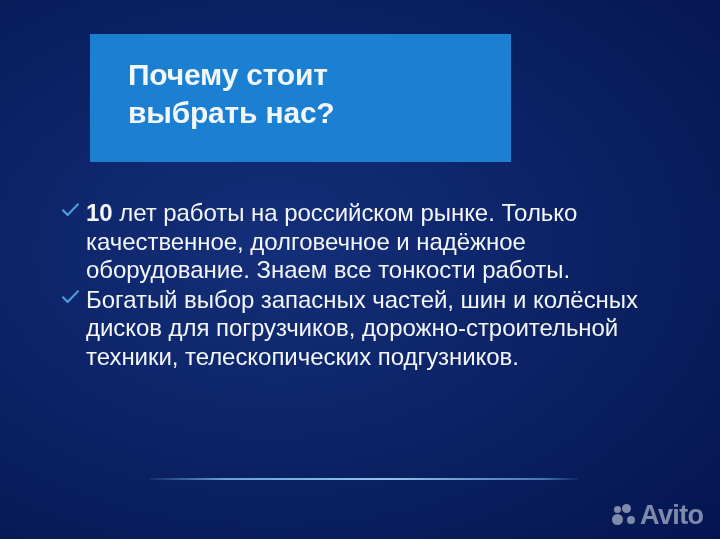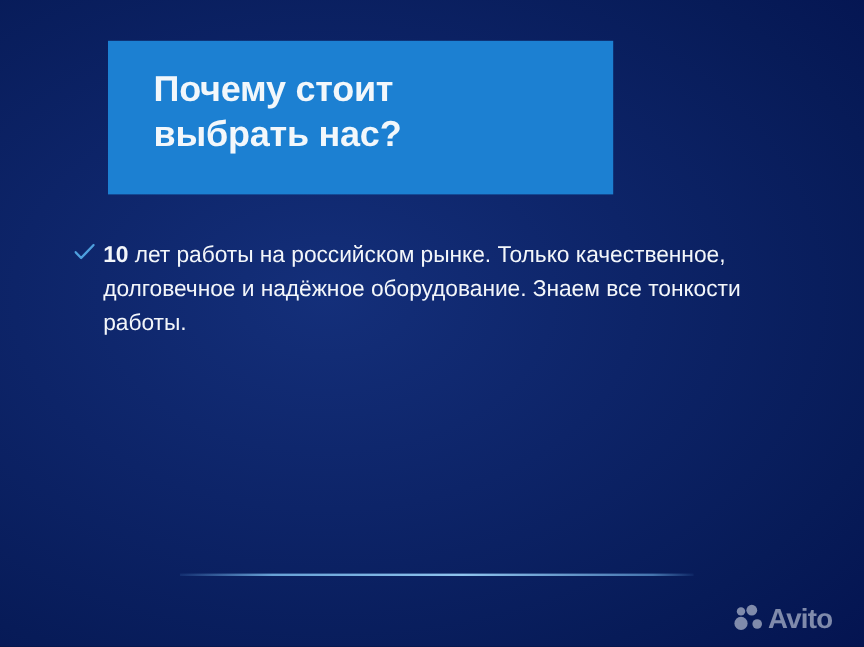--- a/index.html
+++ b/index.html
@@ -58,21 +58,21 @@
     line-height: 1;
     color: #4e9fdd;
     font-size: 15px;
     text-align: left;
     user-select: none;
   }
   .check-icon svg { display: block; }
   .bullet-text {
     flex: 1 1 auto;
     color: #f3f6fa;
-    font-size: 19px;
+    font-size: 24px;
     line-height: 28.5px;
     letter-spacing: -0.05px;
   }
   .bullet-text .lead {
     font-weight: bold;
   }
   
   #divider {
     position: absolute;
     left: 150px;
@@ -103,21 +103,21 @@
     display: block;
     border-radius: 50%;
     background: #e4e9f2;
   }
   #avito-dots i.d1 { width: 11px; height: 11px; left: 0px;  top: 11px; }
   #avito-dots i.d2 { width: 9px;  height: 9px;  left: 10px; top: 1px;  }
   #avito-dots i.d3 { width: 7px;  height: 7px;  left: 2px;  top: 3px;  }
   #avito-dots i.d4 { width: 8px;  height: 8px;  left: 15px; top: 13px; }
   #avito-word {
     color: #e4e9f2;
-    font-size: 23px;
+    font-size: 27px;
     font-weight: bold;
     line-height: 27px;
     letter-spacing: -0.6px;
   }
 </style>
 </head>
 <body>
 
 <div id="slide">
 
@@ -131,20 +131,28 @@
     <div class="bullet-row">
       <span class="check-icon">
         <svg width="17" height="14" viewBox="0 0 17 14" aria-hidden="true">
           <path d="M1 7.2 L5.6 12 L16 1.2" fill="none" stroke="#4e9fdd" stroke-width="2" stroke-linecap="round" stroke-linejoin="round"></path>
         </svg>
       </span>
       <span class="bullet-text"><span class="lead">10</span><span> лет работы на российском рынке. Только качественное, долговечное и надёжное оборудование. Знаем все тонкости работы.</span></span>
     </div>
 
 
+    <div class="bullet-row">
+      <span class="check-icon">
+        <svg width="17" height="14" viewBox="0 0 17 14" aria-hidden="true">
+          <path d="M1 7.2 L5.6 12 L16 1.2" fill="none" stroke="#4e9fdd" stroke-width="2" stroke-linecap="round" stroke-linejoin="round"></path>
+        </svg>
+      </span>
+      <span class="bullet-text"><span class="lead"></span><span>Богатый выбор запасных частей, шин и колёсных дисков для погрузчиков, дорожно-строительной техники, телескопических подгузников.</span></span>
+    </div>
 
   </div>
 
   <div id="divider"></div>
 
   <div id="avito-logo">
     <span id="avito-dots">
       <i class="d1"></i>
         <i class="d2"></i>
         <i class="d3"></i>

